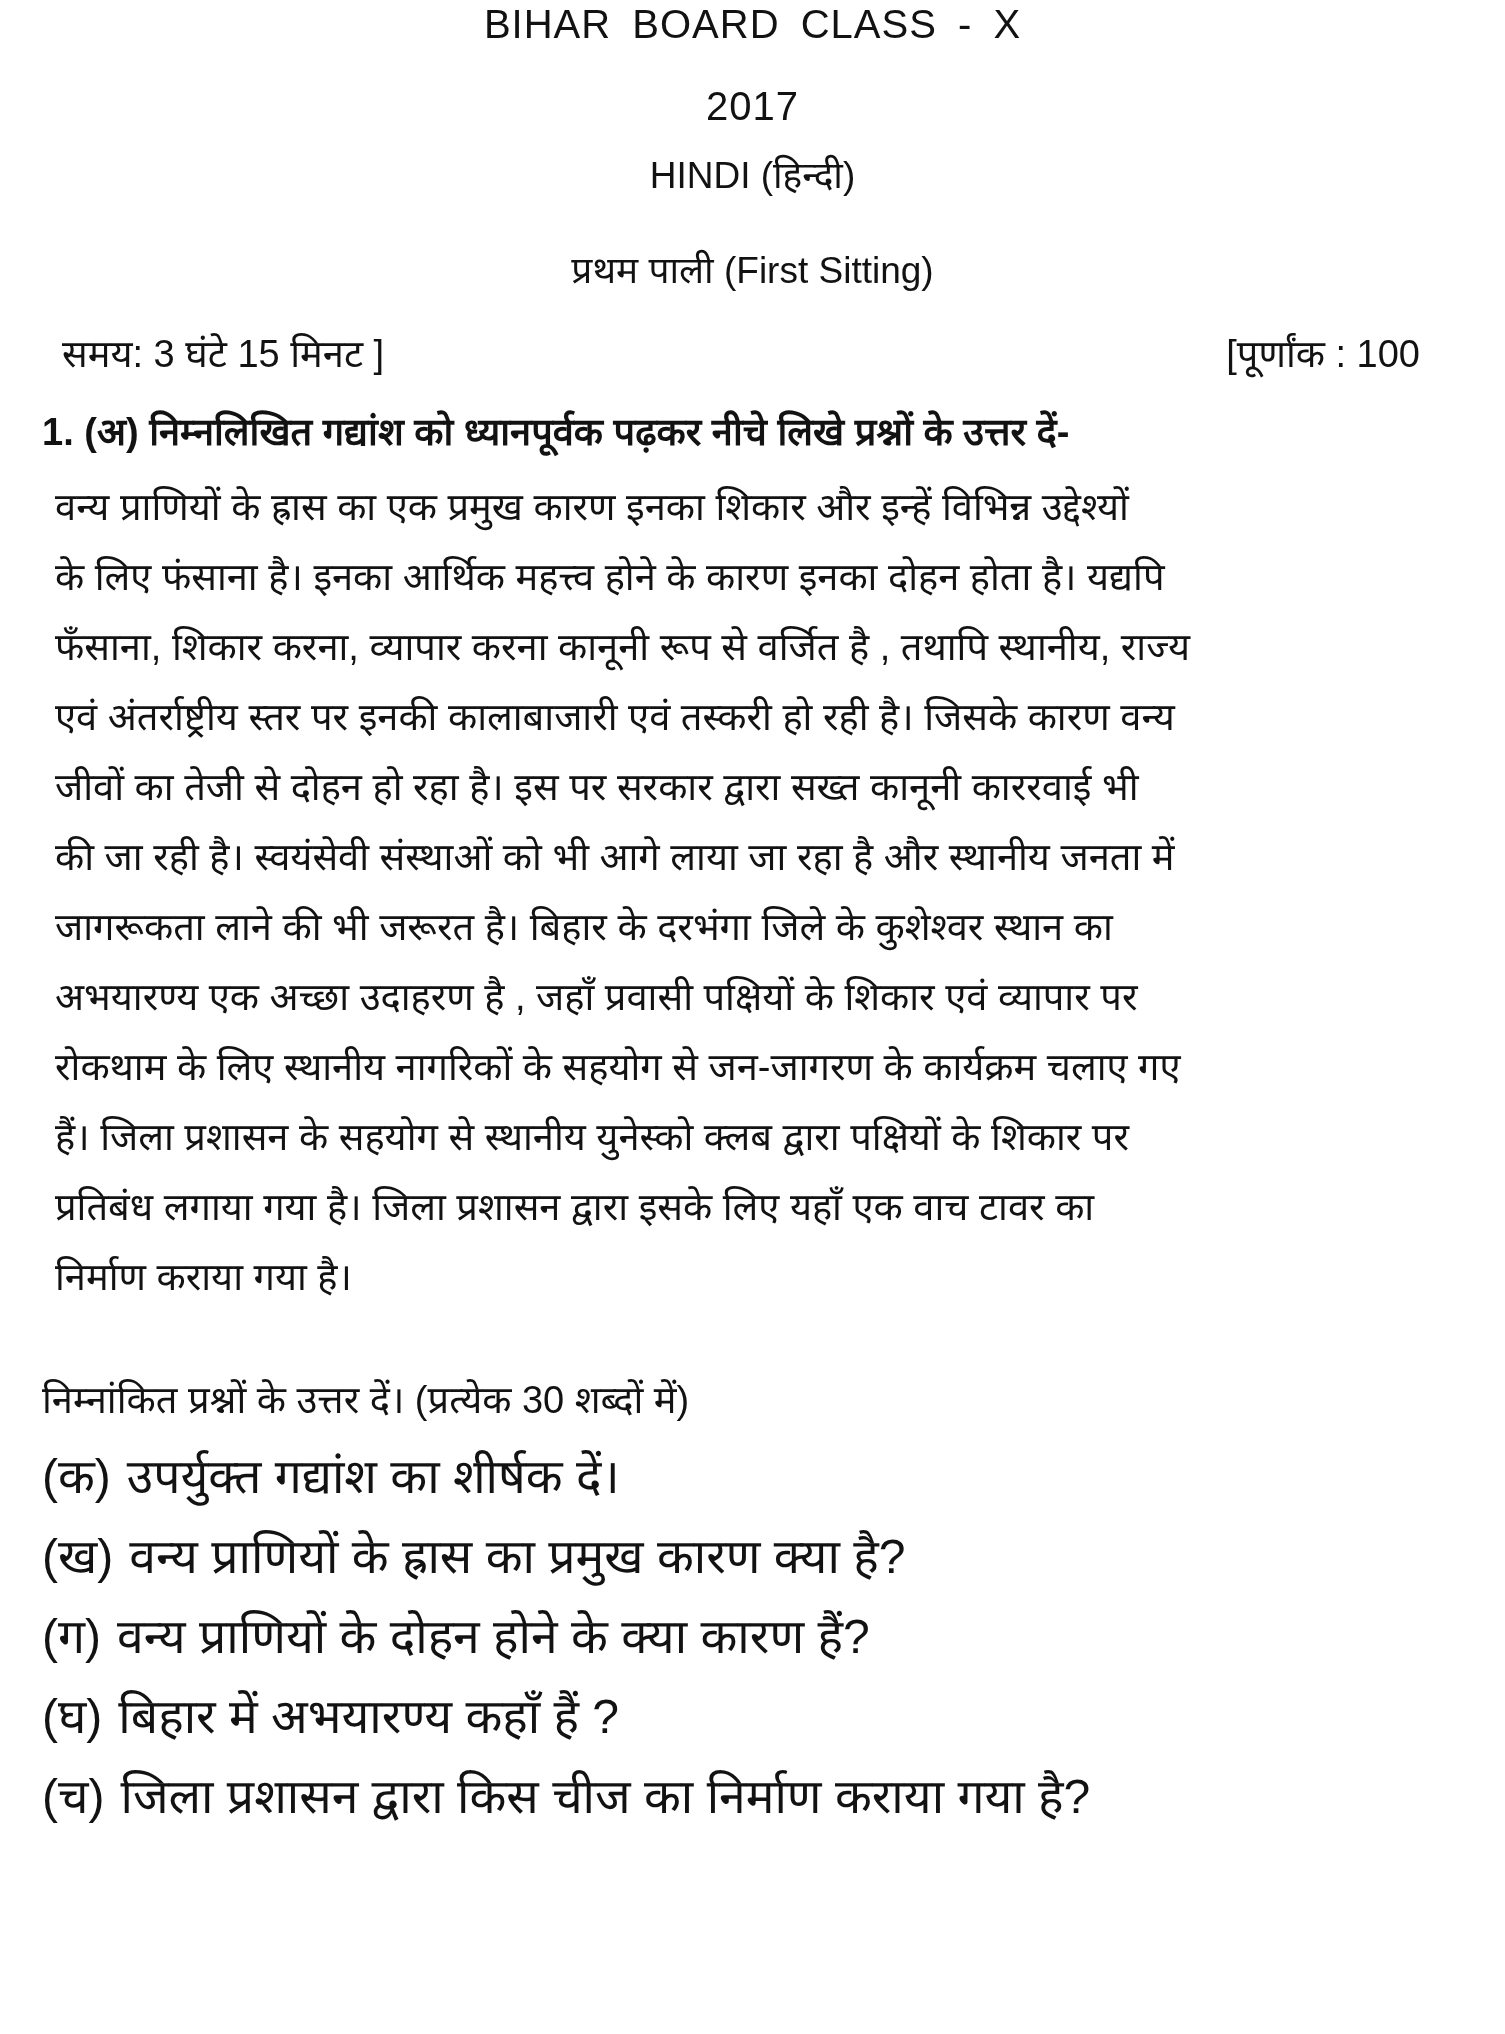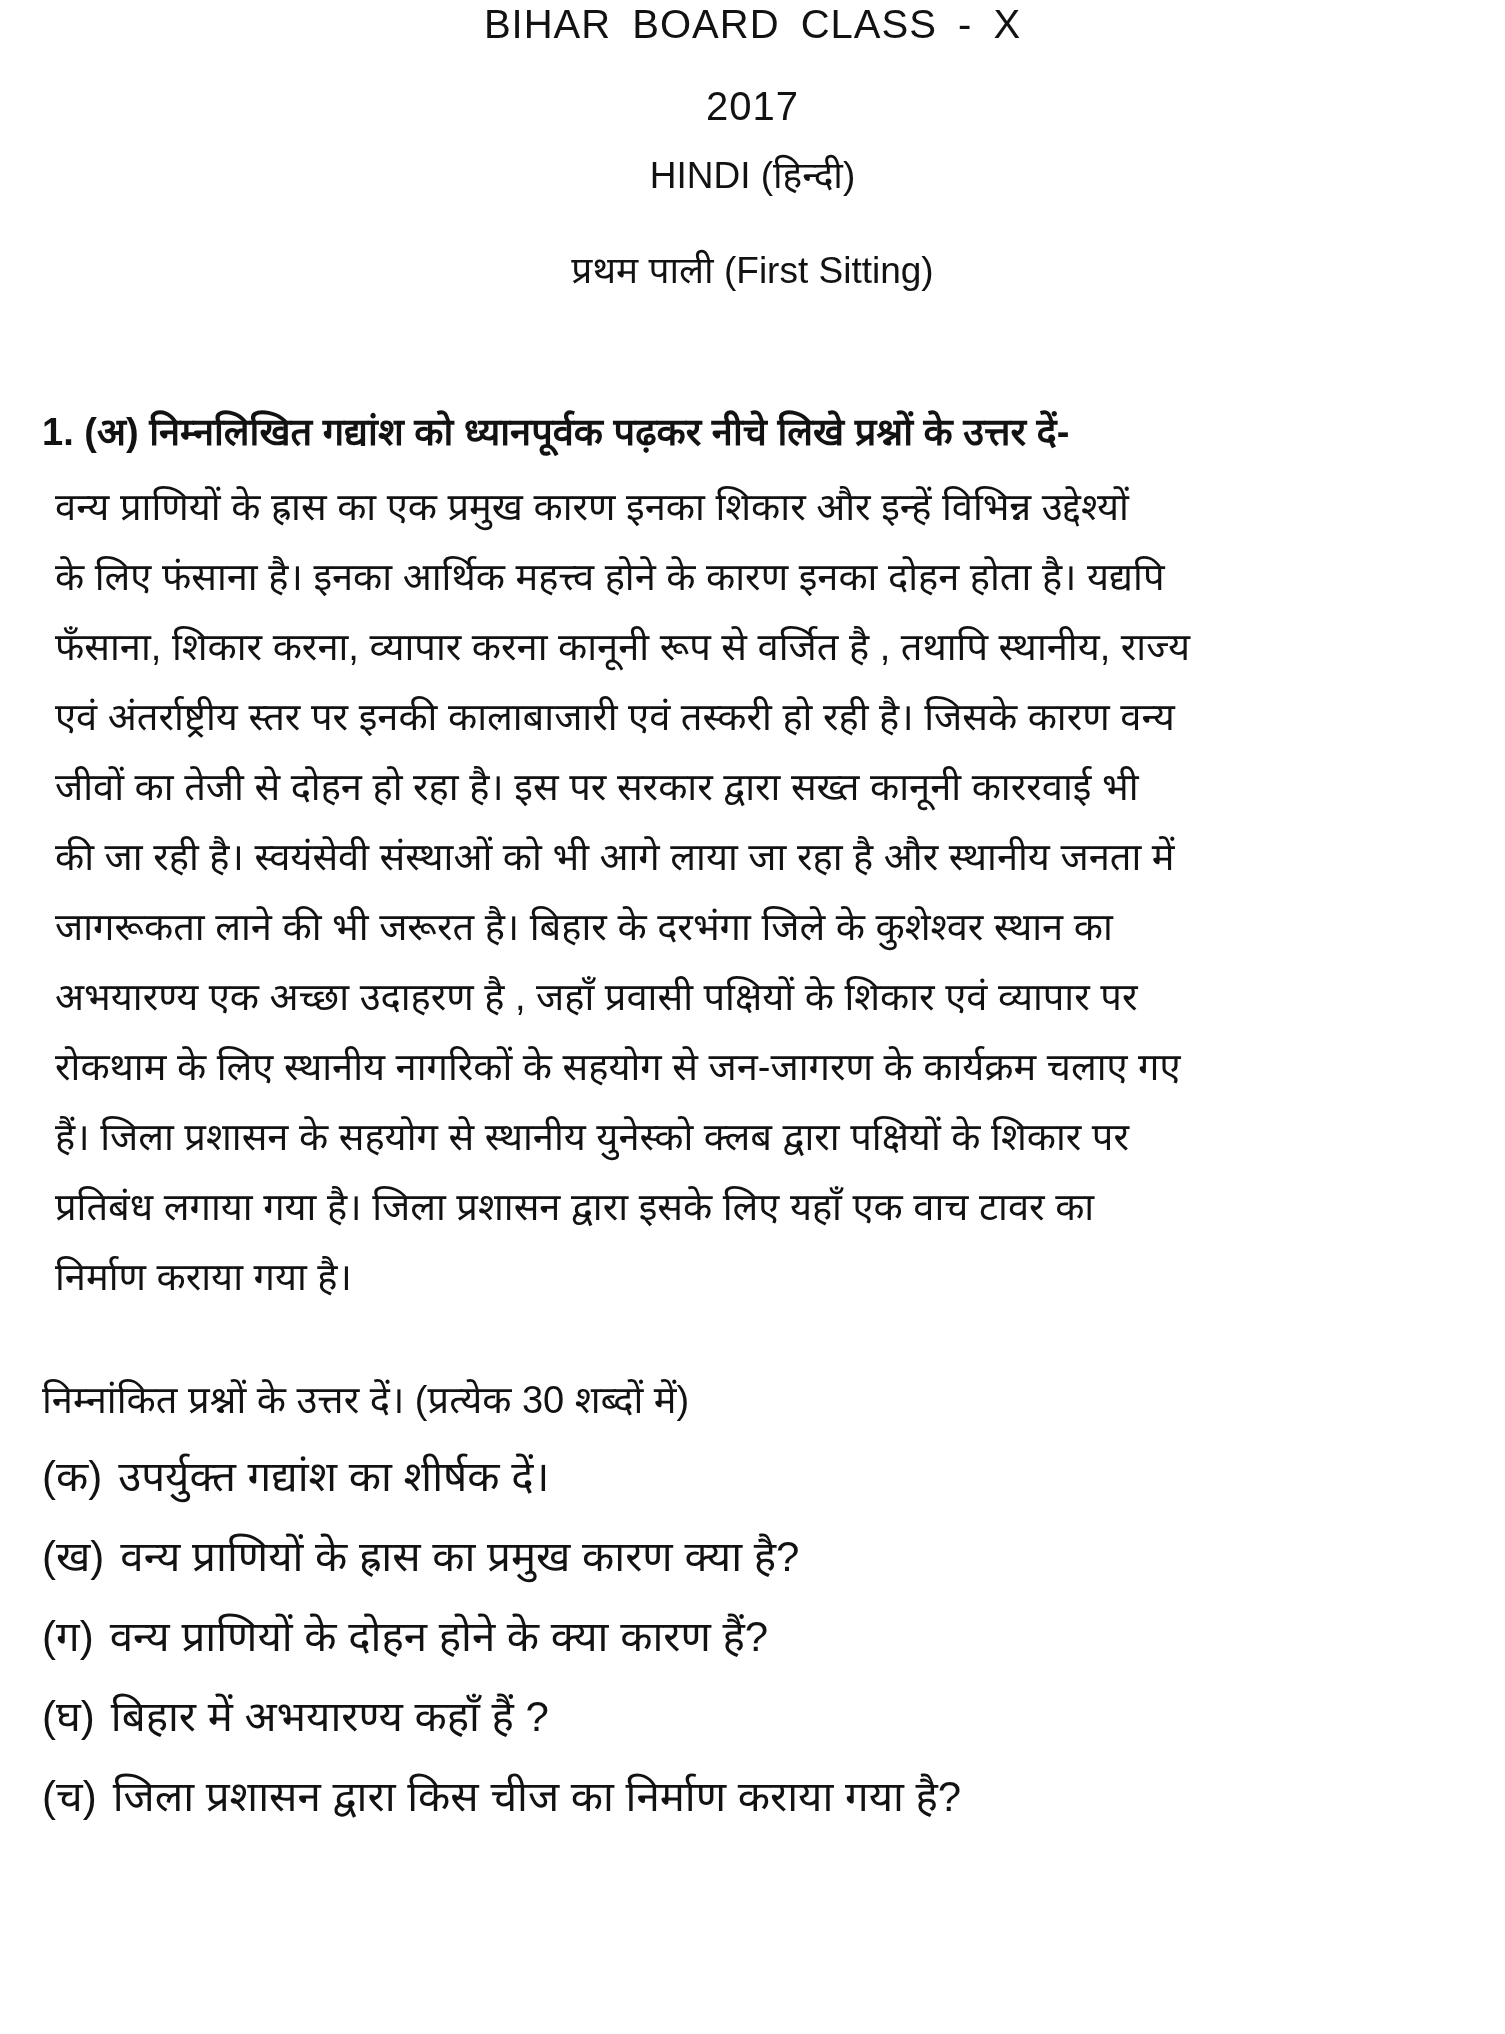--- a/index.html
+++ b/index.html
@@ -77,21 +77,21 @@
   }
 
   .questions {
     position: absolute;
     top: 1452px;
     left: 42px;
     right: 30px;
   }
   .qline {
     height: 80px;
-    font-size: 42px;
+    font-size: 48px;
     line-height: 50px;
     white-space: nowrap;
   }
   .qlabel {
     display: inline-block;
     margin-right: 16px;
   }
 </style>
 </head>
 <body>
@@ -99,20 +99,24 @@
 <div class="page">
 
   <div class="center-line latin-title hdr-board">BIHAR BOARD CLASS - X</div>
 
   <div class="center-line latin-title hdr-year">2017</div>
 
   <div class="center-line hdr-subject">HINDI (हिन्दी)</div>
 
   <div class="center-line hdr-sitting">प्रथम पाली (First Sitting)</div>
 
+  <div class="meta-row">
+    <span>समय: 3 घंटे 15 मिनट ]</span>
+    <span>[पूर्णांक : 100</span>
+  </div>
 
   <div class="instruction">1. (अ) निम्नलिखित गद्यांश को ध्यानपूर्वक पढ़कर नीचे लिखे प्रश्नों के उत्तर दें-</div>
 
   <div class="passage">
     <div class="pline">वन्य प्राणियों के ह्रास का एक प्रमुख कारण इनका शिकार और इन्हें विभिन्न उद्देश्यों</div>
     <div class="pline">के लिए फंसाना है। इनका आर्थिक महत्त्व होने के कारण इनका दोहन होता है। यद्यपि</div>
     <div class="pline">फँसाना, शिकार करना, व्यापार करना कानूनी रूप से वर्जित है , तथापि स्थानीय, राज्य</div>
     <div class="pline">एवं अंतर्राष्ट्रीय स्तर पर इनकी कालाबाजारी एवं तस्करी हो रही है। जिसके कारण वन्य</div>
     <div class="pline">जीवों का तेजी से दोहन हो रहा है। इस पर सरकार द्वारा सख्त कानूनी काररवाई भी</div>
     <div class="pline">की जा रही है। स्वयंसेवी संस्थाओं को भी आगे लाया जा रहा है और स्थानीय जनता में</div>

